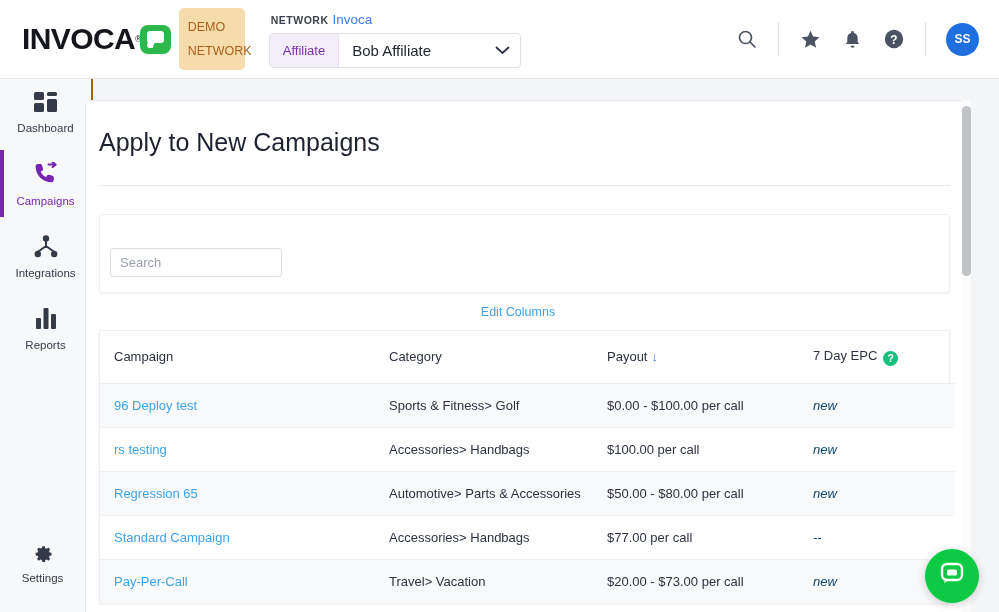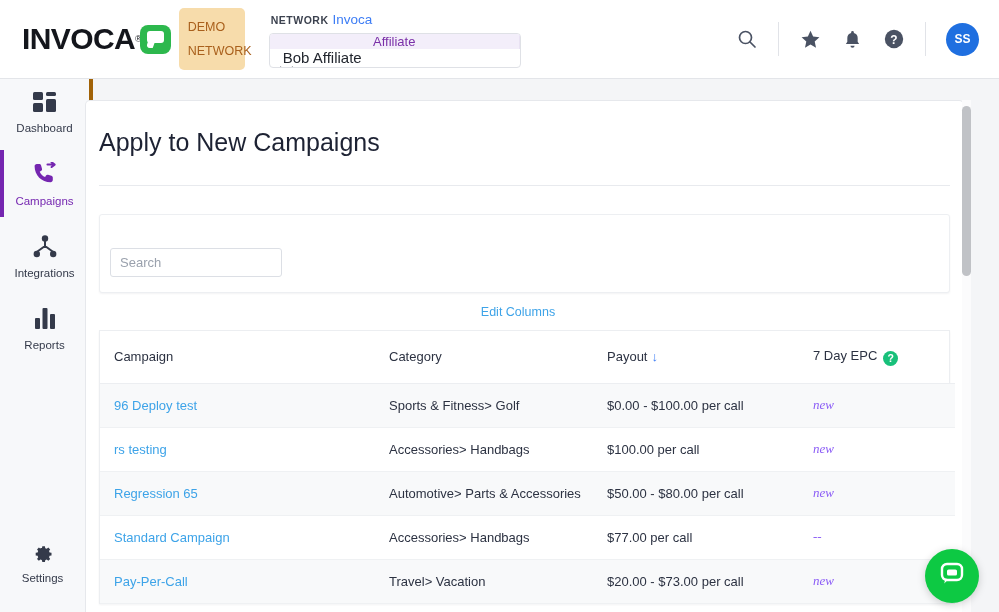--- a/index.html
+++ b/index.html
@@ -74,21 +74,20 @@
   }
   .net-value { font-size: 13.5px; color: #3d7df5; }
 
   .affil-select {
     display: flex; align-items: stretch;
     background: #fff;
     border: 1px solid #dfe1e6;
     border-radius: 4px;
     width: 252px; height: 35px;
     overflow: hidden;
-    flex-direction: column;
   }
   .affil-tag {
     background: #f3eefa;
     color: #7a2fa8;
     font-size: 13px;
     display: flex; align-items: center; justify-content: center;
     padding: 0 13px;
     border-right: 1px solid #e9e2f3;
   }
   .affil-value {
@@ -119,21 +118,21 @@
     font-size: 12px; font-weight: bold;
     display: flex; align-items: center; justify-content: center;
     margin-left: 10px;
   }
 
   
   .sidebar {
     position: absolute; top: 79px; left: 0;
     width: 93px; height: 533px;
     background: #f7f8fa;
-    border-right: 4px solid #a16207;
+    border-right: 2px solid #a16207;
   }
   .nav-item {
     position: relative;
     padding: 12px 0 10px;
     text-align: center;
     color: #343a4a;
     margin-bottom: 6px;
   }
   .nav-item .nav-label { font-size: 11.5px; display: block; margin-top: 5px; }
   .nav-item.active { color: #7526b0; }
@@ -217,21 +216,21 @@
   th.c1, td.c1 { width: 275px; }
   th.c2, td.c2 { width: 218px; }
   th.c3, td.c3 { width: 206px; }
   th.c4, td.c4 { width: 156px; }
 
   tbody tr { border-bottom: 1px solid #eff1f3; }
   tbody tr.odd { background: #f8f9fa; }
   tbody tr.even { background: #ffffff; }
   .camp-link { color: #3da3e8; }
   td.c2, td.c3 { color: #2c3242; }
-  td.c4 { color: #8b5cf6; font-style: italic; font-family: Liberation Serif, serif; }
+  td.c4 { color: #0c4a6e; font-style: italic; }
 
   .sort-arrow { color: #3d7df5; margin-left: 4px; font-size: 13px; }
   .epc-help {
     display: inline-flex; align-items: center; justify-content: center;
     width: 15px; height: 15px; border-radius: 50%;
     background: #18c07a; color: #fff;
     font-size: 10.5px; font-weight: bold;
     margin-left: 6px; vertical-align: -2px;
   }
 

